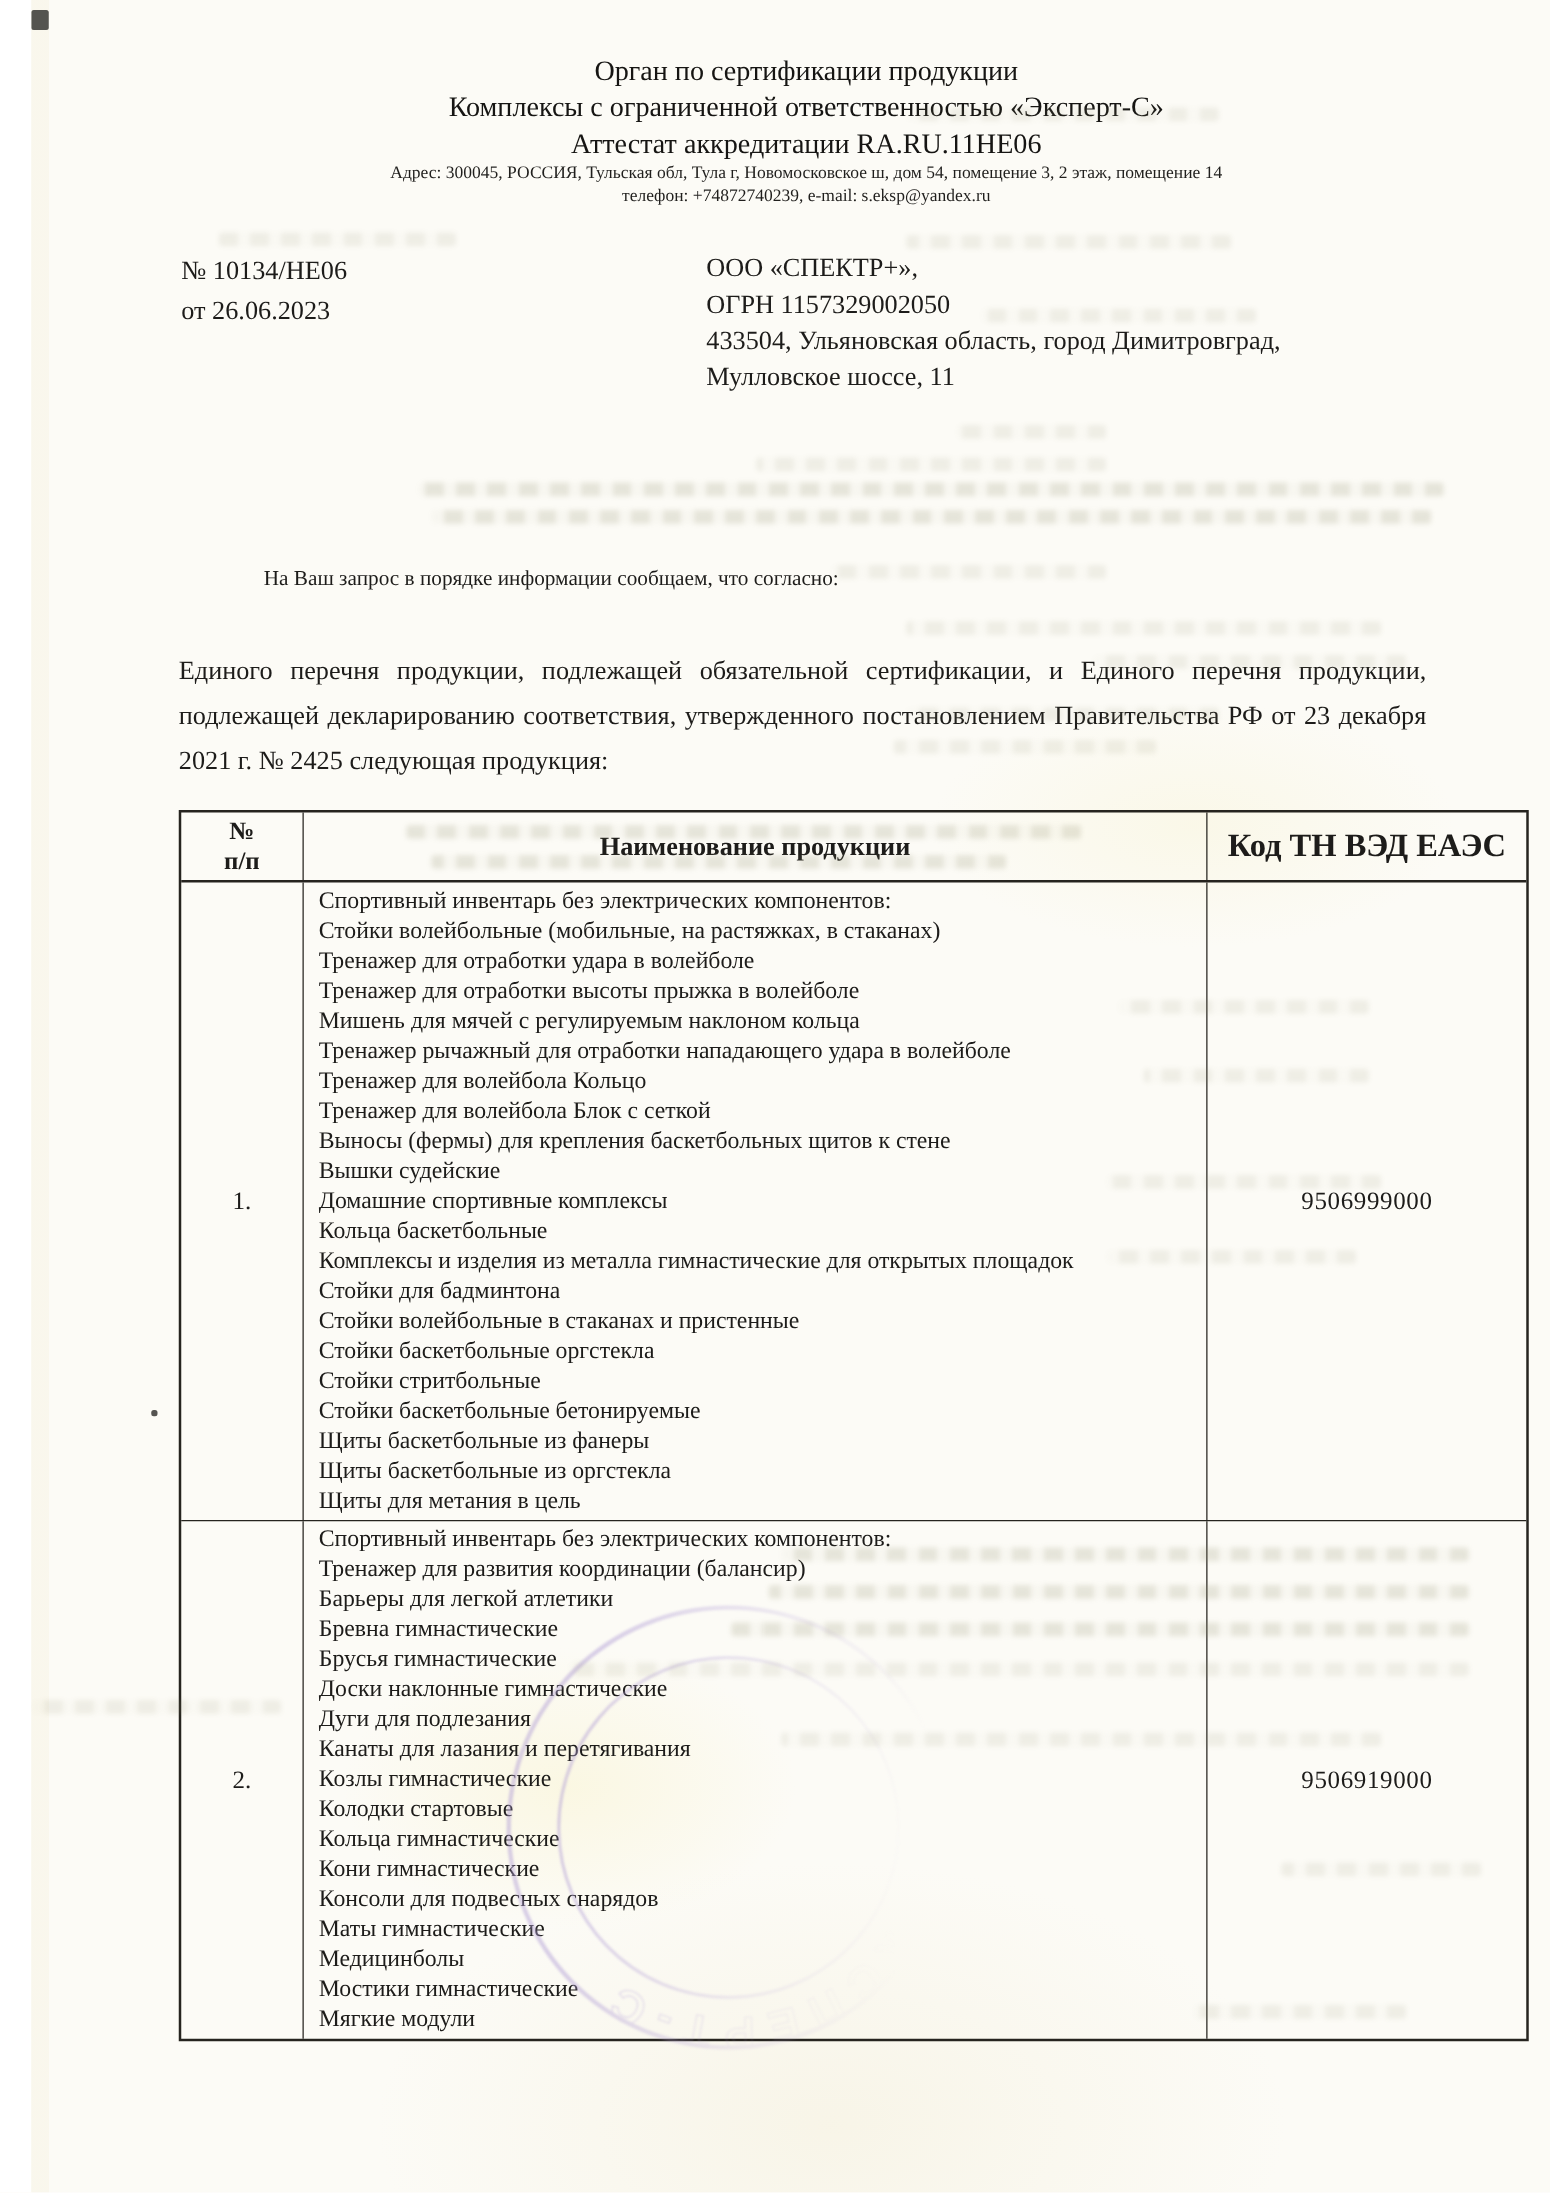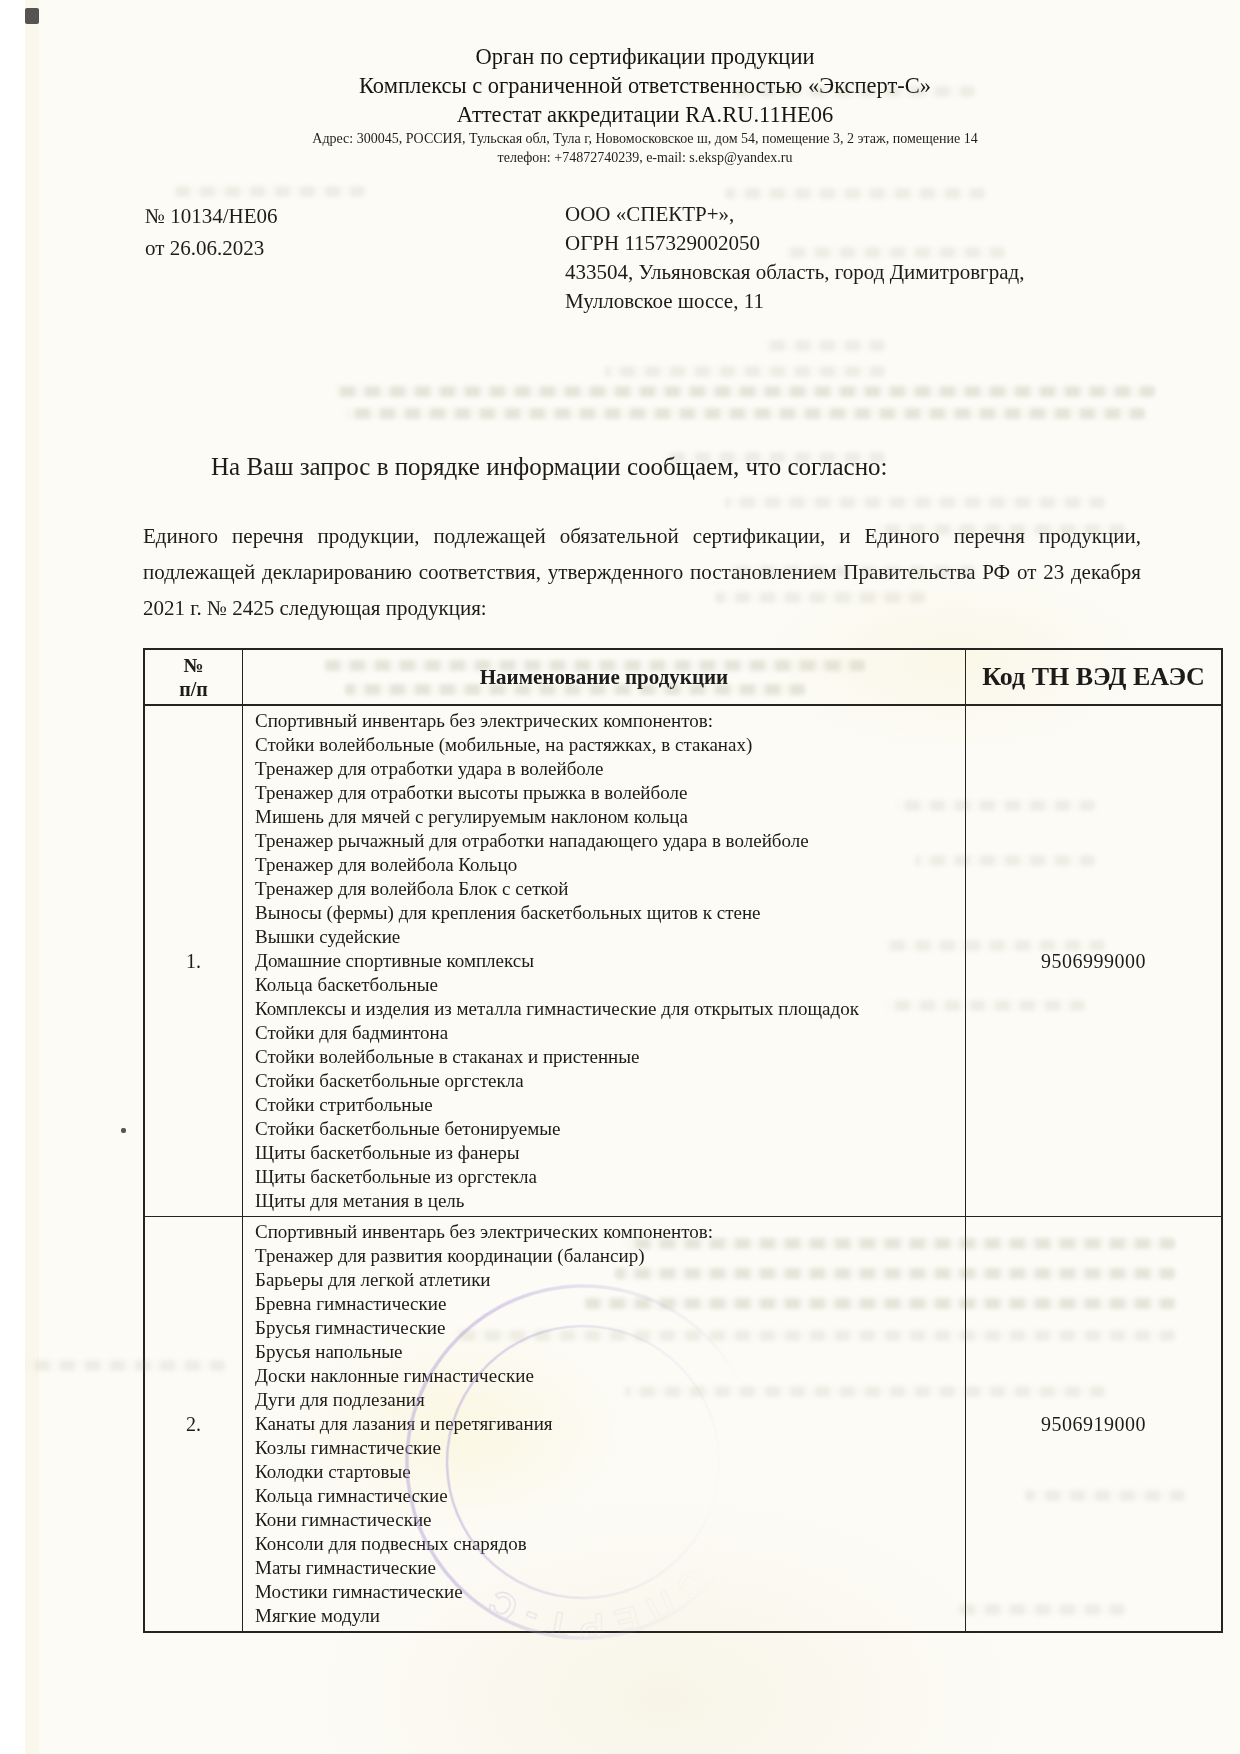--- a/index.html
+++ b/index.html
@@ -20,21 +20,21 @@
     margin-left:25px;
   }
   
   .letterhead{position:absolute;top:42px;left:0;width:100%;text-align:center;}
   .lh-line{font-size:22.5px;line-height:29px;color:#161513;}
   .lh-small{font-size:14px;line-height:19px;color:#201f1d;}
   
   .ref{position:absolute;left:120px;top:200px;font-size:21px;line-height:32px;}
   .addressee{position:absolute;left:540px;top:200px;font-size:21px;line-height:29px;max-width:580px;}
   
-  .p1{position:absolute;left:120px;top:453px;width:1000px;font-size:25px;text-indent:66px;}
+  .p1{position:absolute;left:120px;top:453px;width:1000px;font-size:17px;text-indent:66px;}
   .p2{position:absolute;left:118px;top:518px;width:998px;font-size:21px;line-height:36px;
       text-align:justify;text-align-last:left;}
   
   .tbl{position:absolute;left:118px;top:648px;width:1080px;border:2px solid #26241f;box-sizing:border-box;}
   .trow{display:flex;align-items:stretch;}
   .thead{border-bottom:2px solid #26241f;font-weight:bold;}
   .rrow{border-bottom:1.6px solid #26241f;}
   .rrow:last-child{border-bottom:none;}
   .c-num{width:98px;flex:0 0 98px;border-right:1.6px solid #26241f;display:flex;flex-direction:column;
          align-items:center;justify-content:center;box-sizing:border-box;}
@@ -132,30 +132,30 @@
     </div>
 
     <div class="trow rrow">
       <div class="c-num cell-num">2.</div>
       <div class="c-name items">
           <div class="item-line">Спортивный инвентарь без электрических компонентов:</div>
           <div class="item-line">Тренажер для развития координации (балансир)</div>
           <div class="item-line">Барьеры для легкой атлетики</div>
           <div class="item-line">Бревна гимнастические</div>
           <div class="item-line">Брусья гимнастические</div>
-          <div class="item-line">Брусья напольные</div>
           <div class="item-line">Доски наклонные гимнастические</div>
           <div class="item-line">Дуги для подлезания</div>
           <div class="item-line">Канаты для лазания и перетягивания</div>
           <div class="item-line">Козлы гимнастические</div>
           <div class="item-line">Колодки стартовые</div>
           <div class="item-line">Кольца гимнастические</div>
           <div class="item-line">Кони гимнастические</div>
           <div class="item-line">Консоли для подвесных снарядов</div>
           <div class="item-line">Маты гимнастические</div>
+          <div class="item-line">Медицинболы</div>
           <div class="item-line">Мостики гимнастические</div>
           <div class="item-line">Мягкие модули</div>
         </div>
       <div class="c-code cell-code">9506919000</div>
     </div>
   </div>
 
   <svg class="stamp" width="380" height="380" viewBox="0 0 380 380">
     <defs>
       <path id="stamp-arc" d="M 190,38 a 152,152 0 1,1 -0.05,0"></path>

